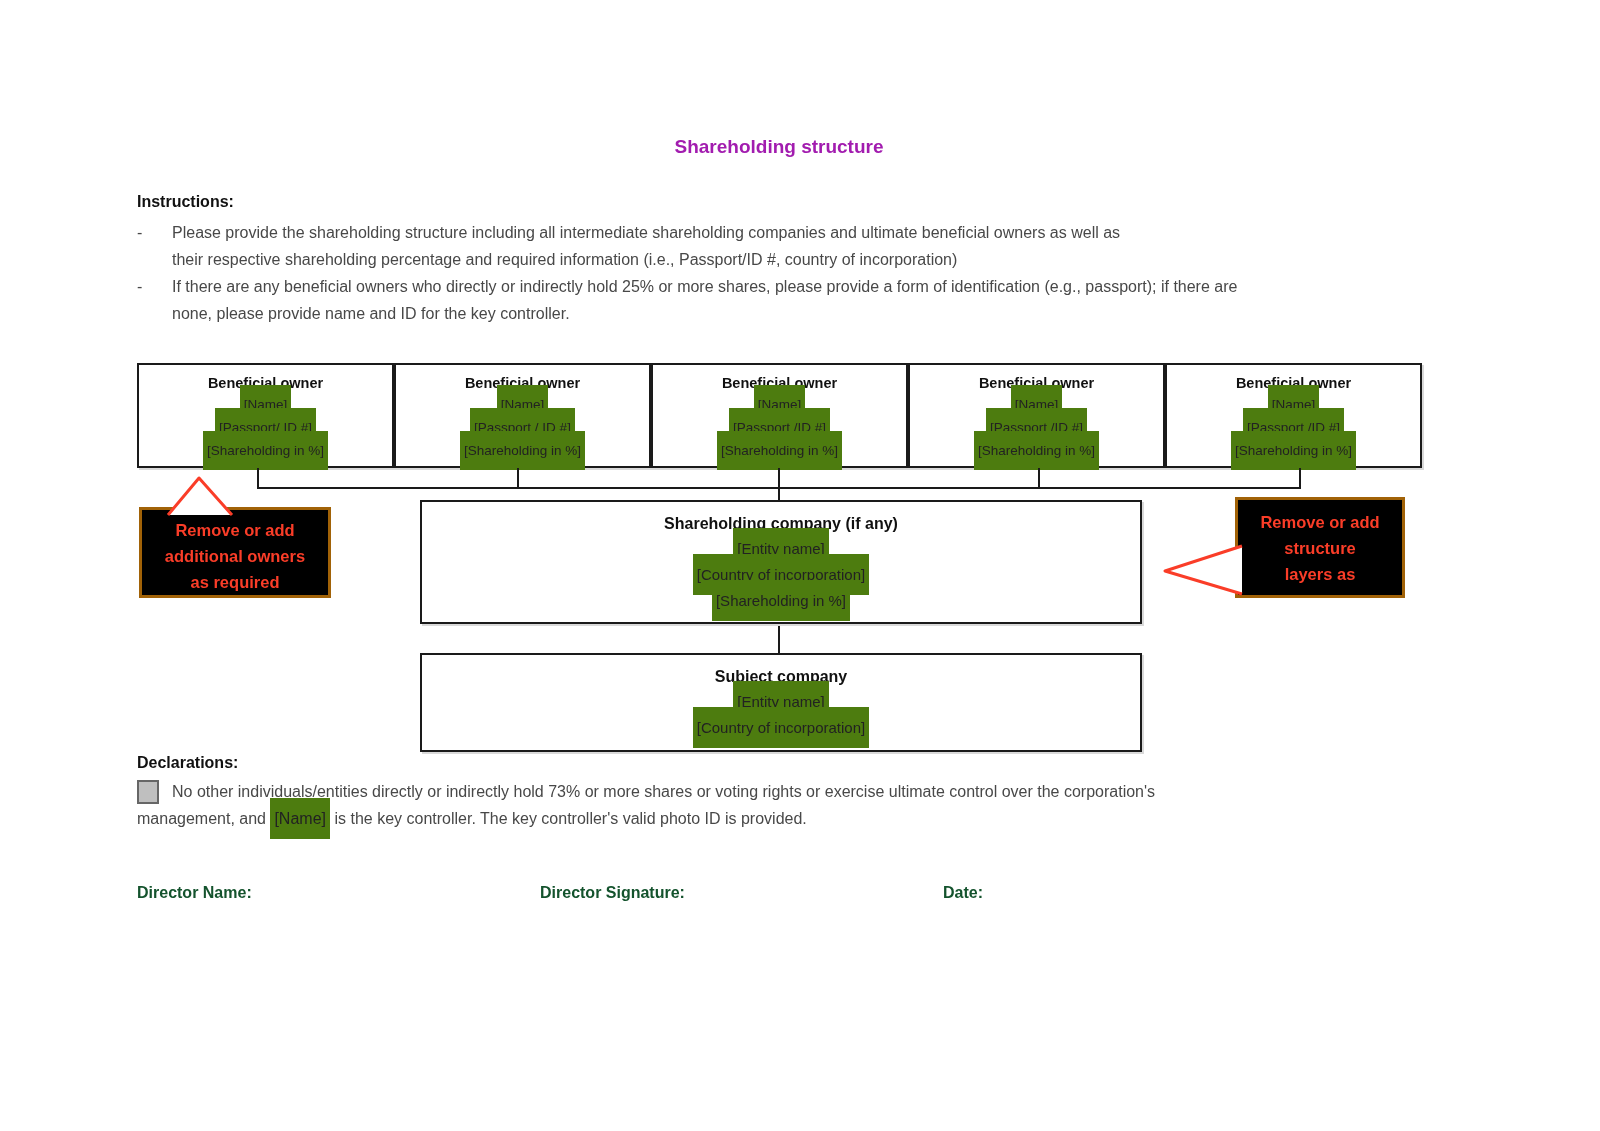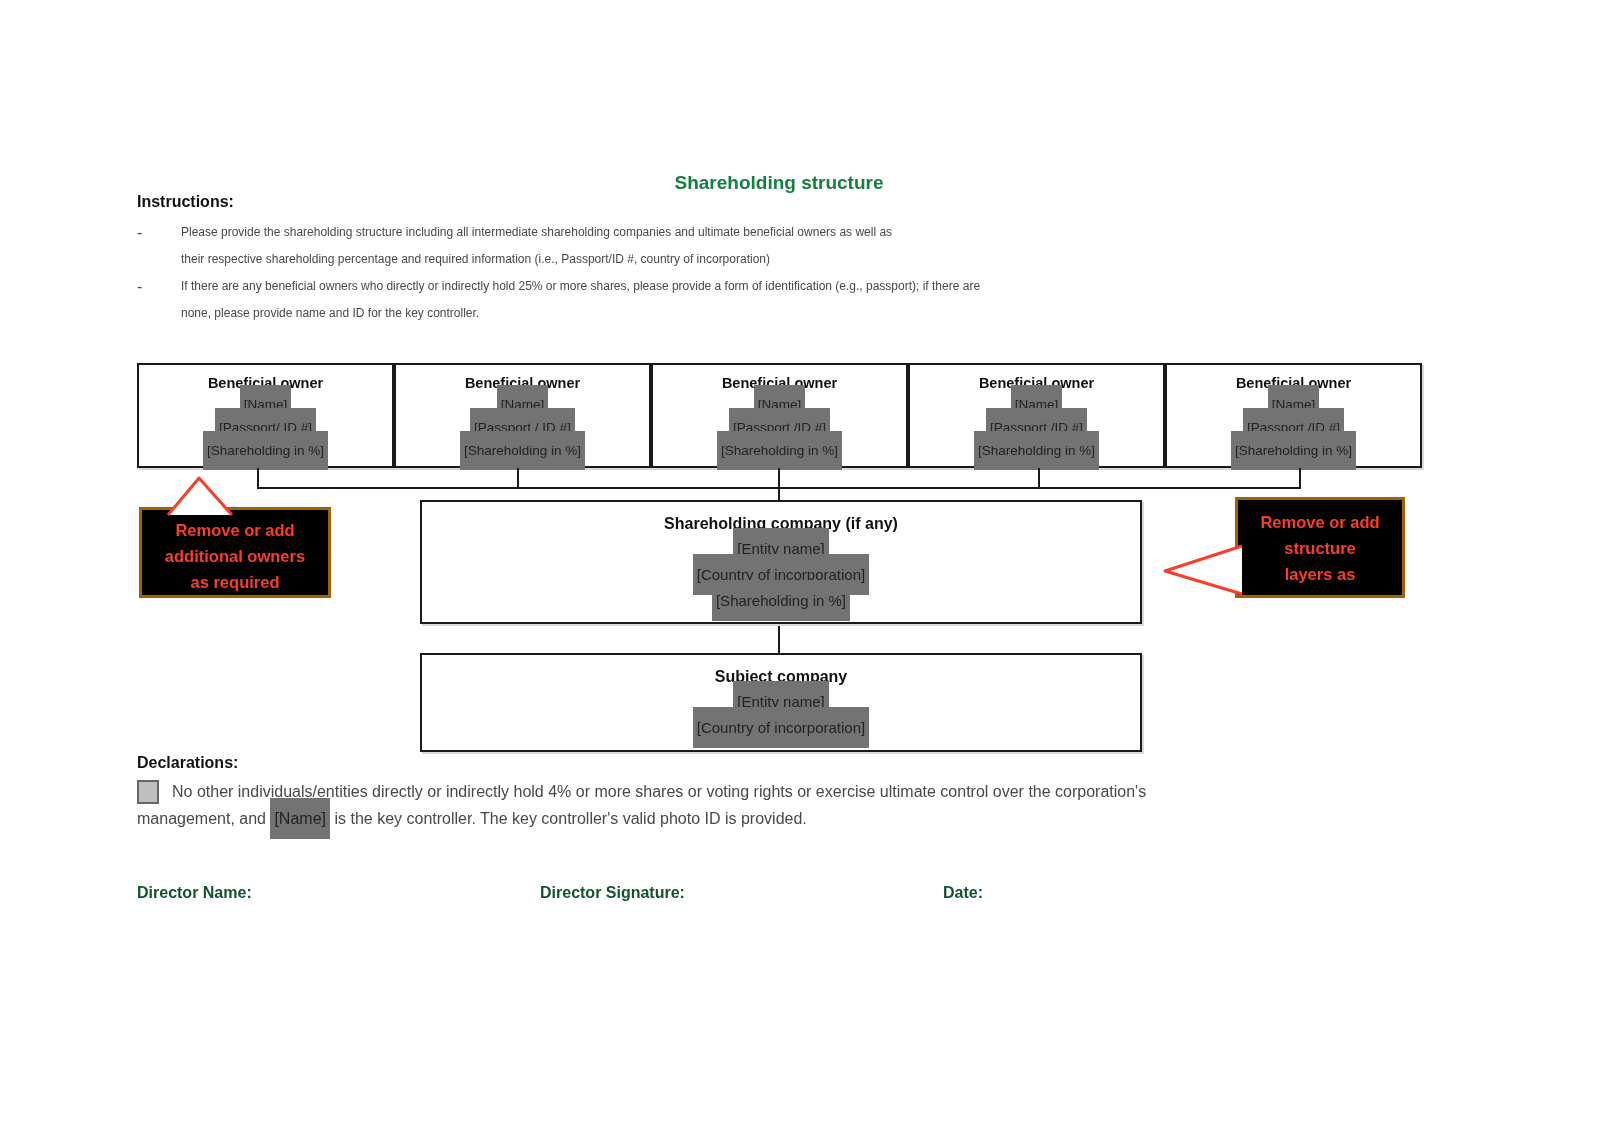--- a/index.html
+++ b/index.html
@@ -5,30 +5,30 @@
   html,body{margin:0;padding:0;background:#ffffff;}
   .page{
     position:relative;width:1600px;height:1131px;background:#ffffff;
     font-family:"Liberation Sans",sans-serif;color:#484848;overflow:hidden;
   }
   .abs{position:absolute;}
   .nowrap{white-space:nowrap;}
 
   .doc-title{
     top:136px;left:137px;width:1284px;text-align:center;
-    font-size:19px;font-weight:700;color:#15803d;margin-top:36px;
+    font-size:19px;font-weight:700;color:#a21caf;
   }
 
   .instr-heading{top:193px;left:137px;font-size:16px;font-weight:700;color:#111;}
   .bullets{top:219px;left:137px;}
   .bullet{display:flex;}
   .bullet-marker{width:35px;font-size:16px;line-height:27px;color:#484848;}
-  .bullet-lines{font-size:12px;line-height:27px;margin-left:9px;}
+  .bullet-lines{font-size:16px;line-height:27px;}
 
-  .hl{background:#737373;color:#222;padding:12px 4px;}
+  .hl{background:#4d7c0f;color:#222;padding:12px 4px;}
 
   
   .bo-row{top:363px;left:137px;width:1285px;height:105px;display:flex;}
   .bo-box{
     flex:1;box-sizing:border-box;border:2px solid #1a1a1a;background:#fff;
     text-align:center;box-shadow:2px 2px 0 #d9d9d9;
   }
   .bo-title{font-size:14.5px;font-weight:700;color:#111;line-height:20px;margin-top:8px;}
   .bo-field{font-size:13.5px;line-height:22px;margin-top:1px;}
   .bo-field:first-of-type{margin-top:6px;}
@@ -160,21 +160,21 @@
     <div>structure</div>
     <div>layers as</div>
   </div>
   <svg class="abs pointer-svg" style="left:1158px;top:540px;" width="86" height="58">
     <path d="M84 6 L7 31 L84 54" fill="#ffffff" stroke="#fa3d28" stroke-width="3" stroke-linejoin="round"></path>
   </svg>
 
   <div class="abs decl-heading">Declarations:</div>
   <div class="abs decl-line1">
     <span class="checkbox"></span>
-    <span class="decl-text nowrap">No other individuals/entities directly or indirectly hold 4% or more shares or voting rights or exercise ultimate control over the corporation's</span>
+    <span class="decl-text nowrap">No other individuals/entities directly or indirectly hold 73% or more shares or voting rights or exercise ultimate control over the corporation's</span>
   </div>
   <div class="abs decl-line2 nowrap">
     <span>management, and </span><span class="hl">[Name]</span><span> is the key controller. The key controller's valid photo ID is provided.</span>
   </div>
 
   <div class="abs sig-label" style="left:137px;">Director Name:</div>
   <div class="abs sig-label" style="left:540px;">Director Signature:</div>
   <div class="abs sig-label" style="left:943px;">Date:</div>
 
 </div>

